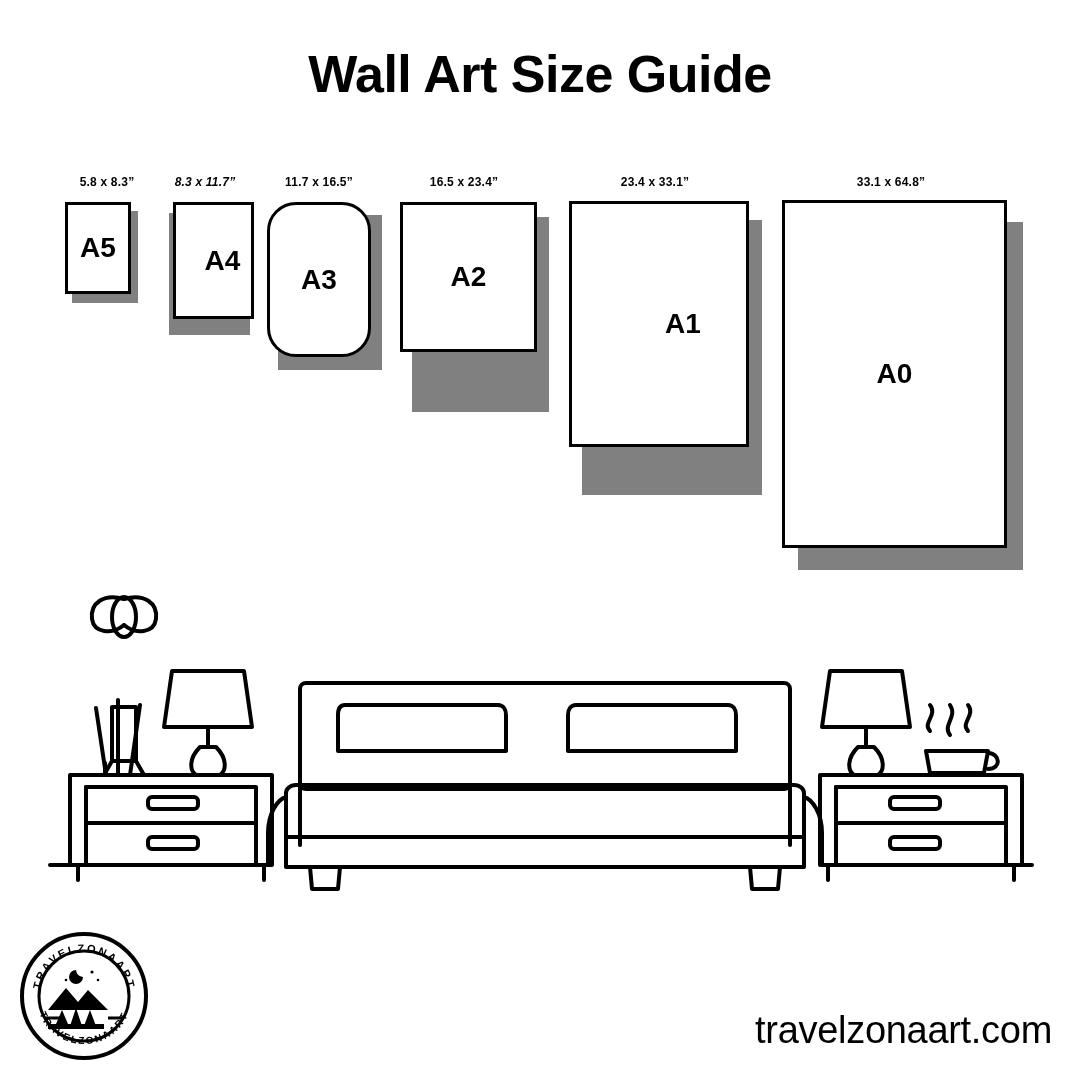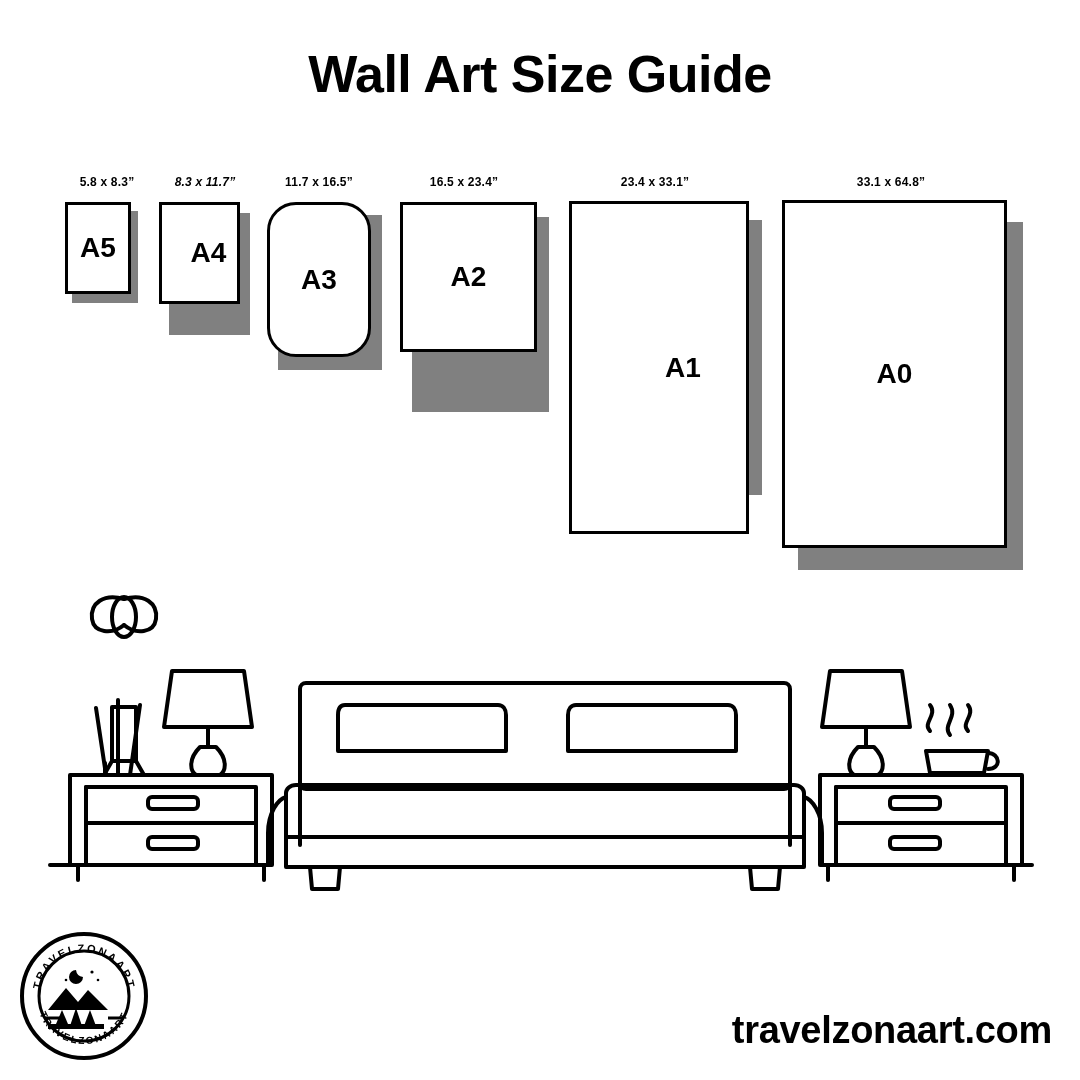--- a/index.html
+++ b/index.html
@@ -83,21 +83,21 @@
     width: 132px;
     height: 132px;
   }
 
   
   #website {
     position: absolute;
     right: 28px;
     bottom: 28px;
     font-size: 38px;
-    font-weight: bold;
+    font-weight: normal;
     letter-spacing: -0.3px;
   }
 </style>
 </head>
 <body>
 
 <div id="title">Wall Art Size Guide</div>
 
 <div id="frames-area">
 
@@ -105,21 +105,21 @@
     <div class="frame-dim" style="top:0px; left:47px;">5.8 x 8.3”</div>
     <div class="frame-shadow" style="left:12px; top:36px; width:66px; height:92px;"></div>
     <div class="frame-box" style="left:5px; top:27px; width:66px; height:92px;">
       <span class="frame-label">A5</span>
     </div>
   </div>
 
   <div class="frame-group" style="left:155px; top:175px; width:105px; height:160px;">
     <div class="frame-dim" style="top:0px; left:50px;font-style:italic;">8.3 x 11.7”</div>
     <div class="frame-shadow" style="left:14px; top:38px; width:81px; height:122px;"></div>
-    <div class="frame-box" style="left:4px; top:27px; width:81px; height:102px;padding-left:18px;">
+    <div class="frame-box" style="left:18px; top:27px; width:81px; height:117px;padding-left:18px;">
       <span class="frame-label">A4</span>
     </div>
   </div>
 
   <div class="frame-group" style="left:262px; top:175px; width:130px; height:210px;">
     <div class="frame-dim" style="top:0px; left:57px;">11.7 x 16.5”</div>
     <div class="frame-shadow" style="left:16px; top:40px; width:104px; height:155px;"></div>
     <div class="frame-box" style="left:5px; top:27px; width:104px; height:155px;border-radius:29px;">
       <span class="frame-label">A3</span>
     </div>
@@ -129,21 +129,21 @@
     <div class="frame-dim" style="top:0px; left:70px;">16.5 x 23.4”</div>
     <div class="frame-shadow" style="left:18px; top:42px; width:137px; height:195px;"></div>
     <div class="frame-box" style="left:6px; top:27px; width:137px; height:150px;">
       <span class="frame-label">A2</span>
     </div>
   </div>
 
   <div class="frame-group" style="left:565px; top:175px; width:205px; height:330px;text-decoration:underline;">
     <div class="frame-dim" style="top:0px; left:90px;">23.4 x 33.1”</div>
     <div class="frame-shadow" style="left:17px; top:45px; width:180px; height:275px;"></div>
-    <div class="frame-box" style="left:4px; top:26px; width:180px; height:333px;padding-left:48px;">
+    <div class="frame-box" style="left:4px; top:26px; width:180px; height:246px;padding-left:48px;">
       <span class="frame-label">A1</span>
     </div>
   </div>
 
   <div class="frame-group" style="left:778px; top:175px; width:260px; height:420px;">
     <div class="frame-dim" style="top:0px; left:113px;">33.1 x 64.8”</div>
     <div class="frame-shadow" style="left:20px; top:47px; width:225px; height:348px;"></div>
     <div class="frame-box" style="left:4px; top:25px; width:225px; height:348px;">
       <span class="frame-label">A0</span>
     </div>

